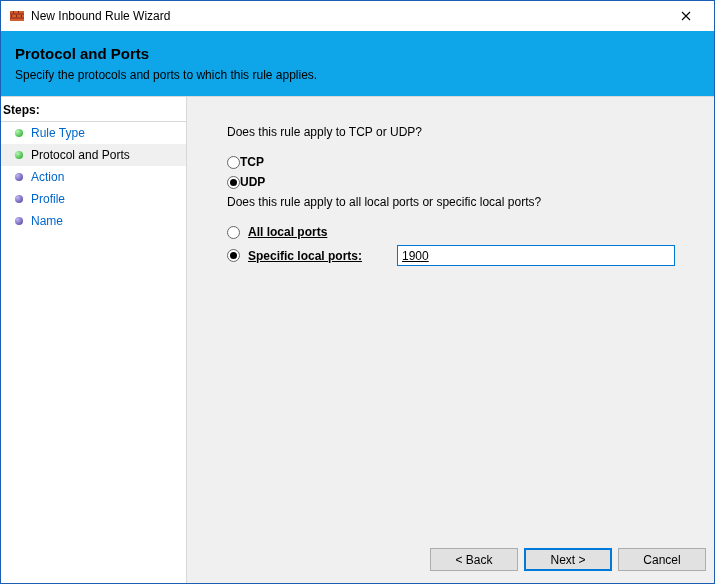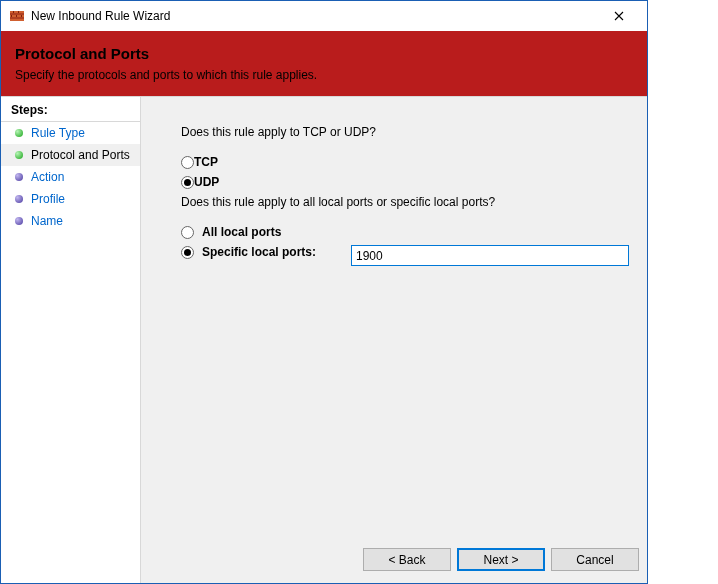--- a/index.html
+++ b/index.html
@@ -4,24 +4,24 @@
 <style>
   * { box-sizing: border-box; }
   body {
     margin: 0;
     font-family: "Segoe UI", Tahoma, sans-serif;
     font-size: 12px;
     background: #fff;
     color: #000;
   }
   .window {
-    width: 648px;
+    width: 715px;
     height: 584px;
     border: 1px solid #1a5fb4;
-    background: #b91c1c;
+    background: #0ea5e9;
     display: flex;
     flex-direction: column;
     position: relative;
   }
   .titlebar {
     height: 30px;
     display: flex;
     align-items: center;
     padding: 0 6px 0 8px;
     background: #fff;
@@ -60,21 +60,21 @@
   }
 
   .sidebar {
     width: 186px;
     border-right: 1px solid #d8d8d8;
     padding-top: 2px;
     background: #fff;
   }
   .sidebar .steps-hdr {
     font-weight: bold;
-    padding: 4px 10px 4px 10px;
+    padding: 4px 10px 4px 2px;
     border-bottom: 1px solid #d8d8d8;
     font-size: 12px;
   }
   .step {
     display: flex;
     align-items: center;
     gap: 8px;
     padding: 4px 10px 4px 14px;
     font-size: 12px;
     cursor: pointer;
@@ -126,22 +126,23 @@
   .radio.checked::after {
     content: "";
     width: 7px; height: 7px;
     border-radius: 50%;
     background: #000;
   }
 
   .ports-section { }
   .ports-row {
     display: flex;
-    align-items: flex-start;
+    align-items: center;
     margin-bottom: 6px;
+    text-decoration: underline;
   }
   .ports-row .radio-label {
     display: flex;
     align-items: center;
     gap: 8px;
     width: 170px;
     font-weight: bold;
     font-size: 12px;
     cursor: pointer;
   }

